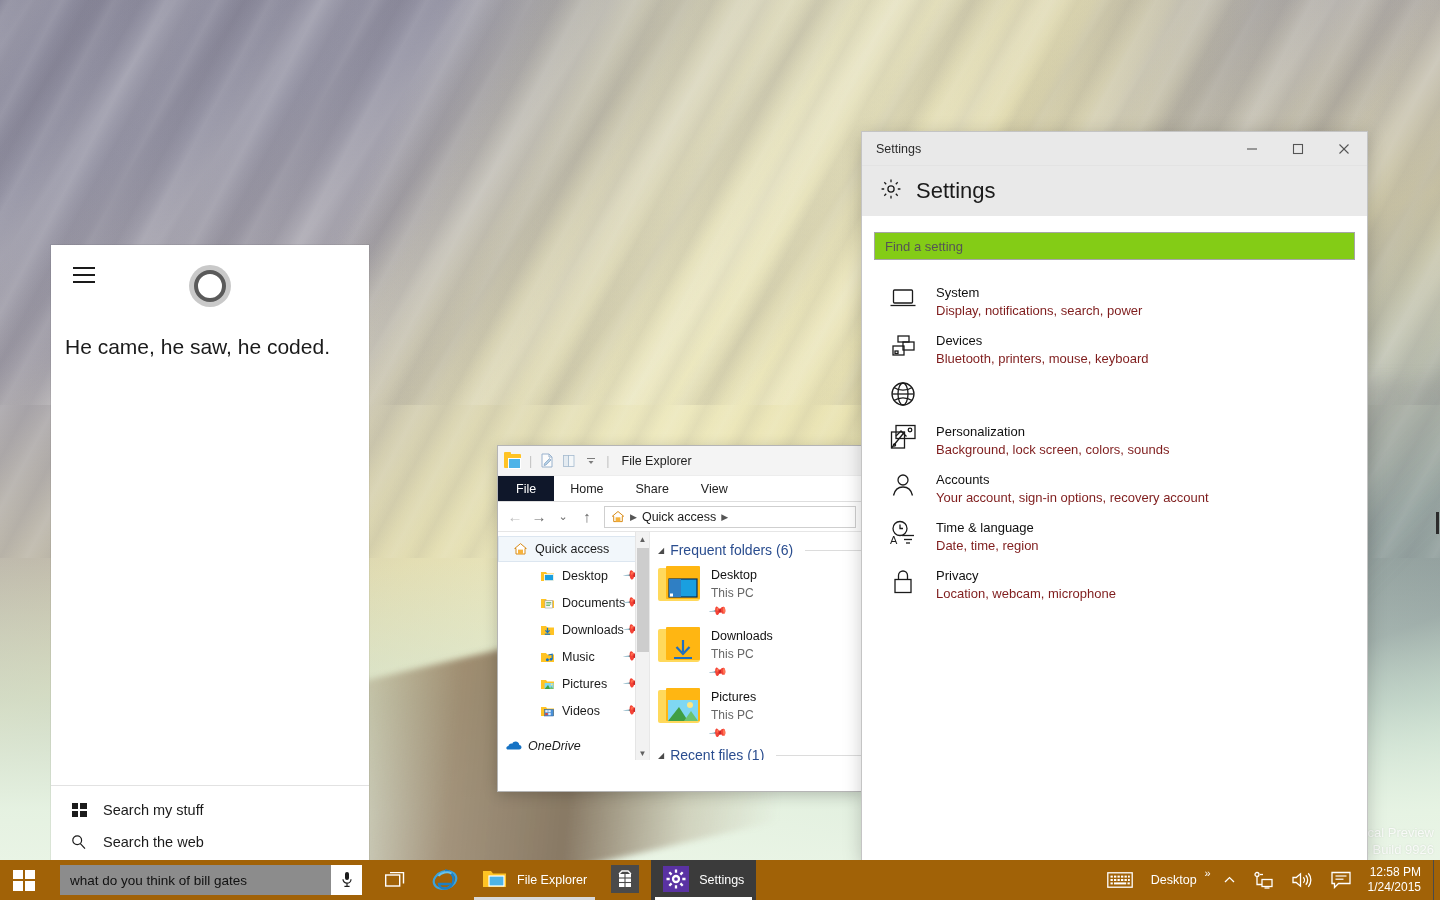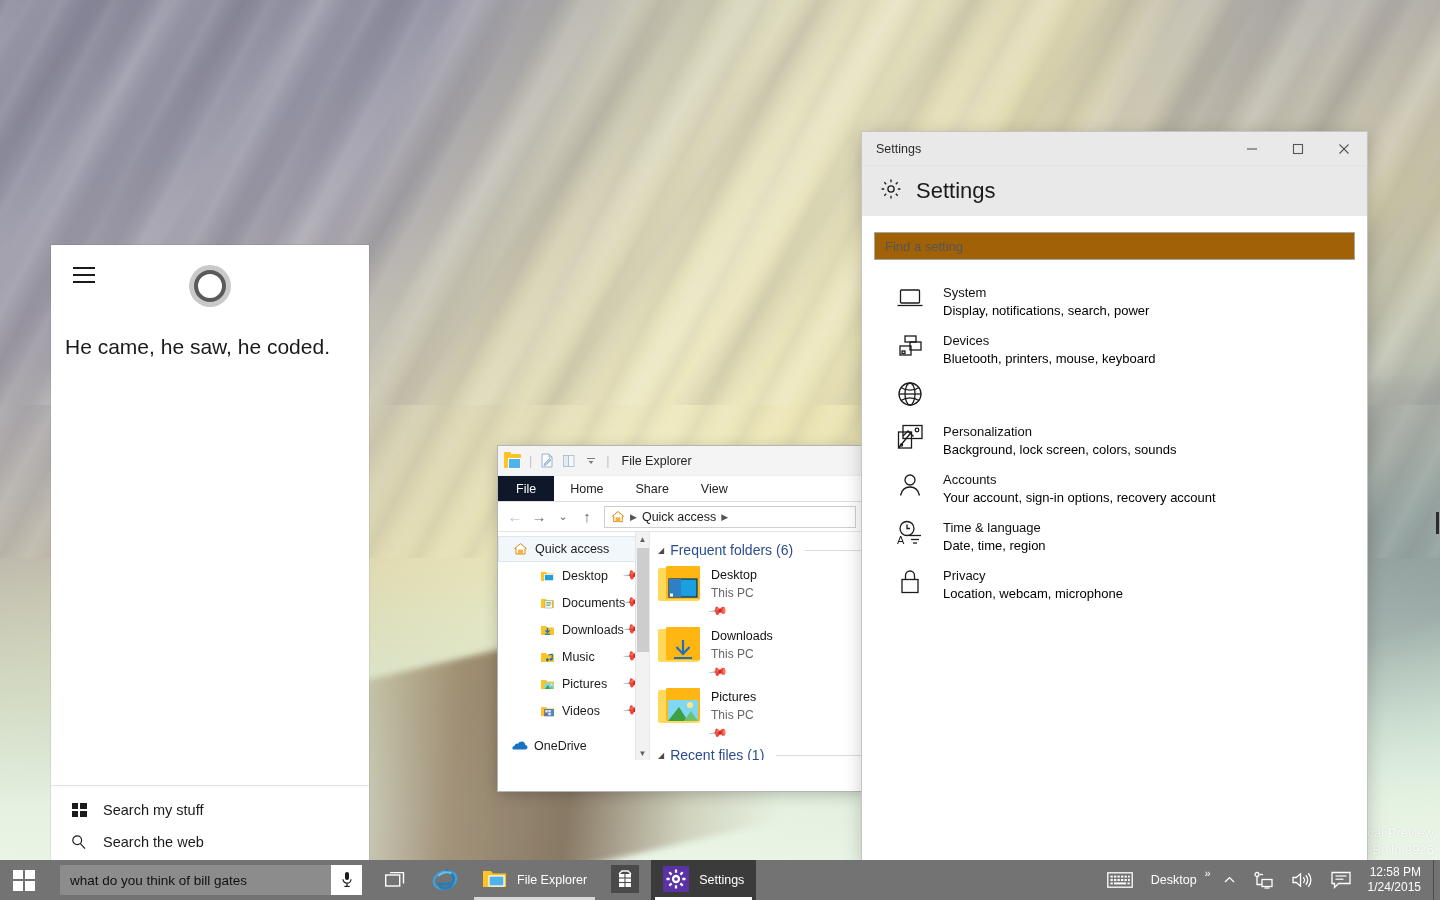--- a/index.html
+++ b/index.html
@@ -285,36 +285,36 @@
   }
   #st-header {
     height: 50px; background:#e9e9e9; display:flex; align-items:center;
     gap: 14px; padding-left: 18px;
   }
   #st-header .title { font-size: 22px; color:#1b1b1b; font-weight: 400; }
   #st-search-wrap { padding: 16px 12px 0 12px; background:#fff; }
   #st-search {
     width: 100%; height: 28px; border:1px solid #a6a6a6;
     font-size: 13px; color:#1b1b1b; padding: 0 10px;
-    font-family:"Liberation Sans", sans-serif; outline:none; background:#a16207;
+    font-family:"Liberation Sans", sans-serif; outline:none; background:#84cc16;
   }
   #st-search::placeholder { color:#555; }
-  #st-list { padding: 22px 0 0 11px; }
+  #st-list { padding: 22px 0 0 4px; }
   .st-item {
     display:flex; gap: 18px; padding: 0 0 11px 22px; cursor:pointer; align-items:flex-start;
   }
   .st-icon { width: 30px; height: 32px; flex:none; display:flex; align-items:center; justify-content:center; }
   .st-texts { padding-top: 1px; }
   .st-name { font-size: 13px; color:#101010; line-height: 17px; }
-  .st-desc { font-size: 13px; color:#000000; line-height: 17px; }
+  .st-desc { font-size: 13px; color:#7f1d1d; line-height: 17px; }
 
   
   #taskbar {
     position:absolute; left:0; bottom:0; width:100%; height:40px;
-    background:#737373; display:flex; align-items:center;
+    background:#a16207; display:flex; align-items:center;
     color:#fff; font-size:12.5px;
   }
   #start-btn {
     width: 48px; height:40px; display:flex; align-items:center; justify-content:center;
     cursor:pointer;
   }
   .winlogo {
     width: 22px; height: 21px;
     display:grid; grid-template-columns:1fr 1fr; grid-template-rows:1fr 1fr; gap:2px;
   }
@@ -554,21 +554,21 @@
               <rect x="5.3" y="6.1" width="2.4" height="2.2" fill="#e8eef5"></rect>
               <rect x="8.3" y="6.1" width="2.4" height="2.2" fill="#e8eef5"></rect>
               <rect x="5.3" y="9" width="2.4" height="2.2" fill="#d94a3d"></rect>
               <rect x="8.3" y="9" width="2.4" height="2.2" fill="#e8eef5"></rect>
             </svg>
           </span>
           <span>Videos</span>
           <span class="pin">📌</span>
         </div>
 
-        <div class="nav-item" style="padding-left:14px; margin-top:8px;">
+        <div class="nav-item" style="padding-left:8px; margin-top:8px;font-style:italic;">
           <span class="ni-ico">
             <svg width="16" height="12" viewBox="0 0 16 12">
               <path d="M4 10.5h9.1c1.6 0 2.4-1.1 2.4-2.3 0-1.2-.9-2.2-2.2-2.3-.1-1.9-1.7-3.4-3.7-3.4-1.5 0-2.8.9-3.4 2.2-.3-.1-.6-.2-.9-.2-1.4 0-2.6 1-2.8 2.4C1.1 7.2.3 8 .3 9c0 .9.7 1.5 1.6 1.5z" fill="#1572c4"></path>
             </svg>
           </span>
           <span>OneDrive</span>
         </div>
 
         <div id="fe-scroll">
           <div class="sb-arrow">▲</div>

